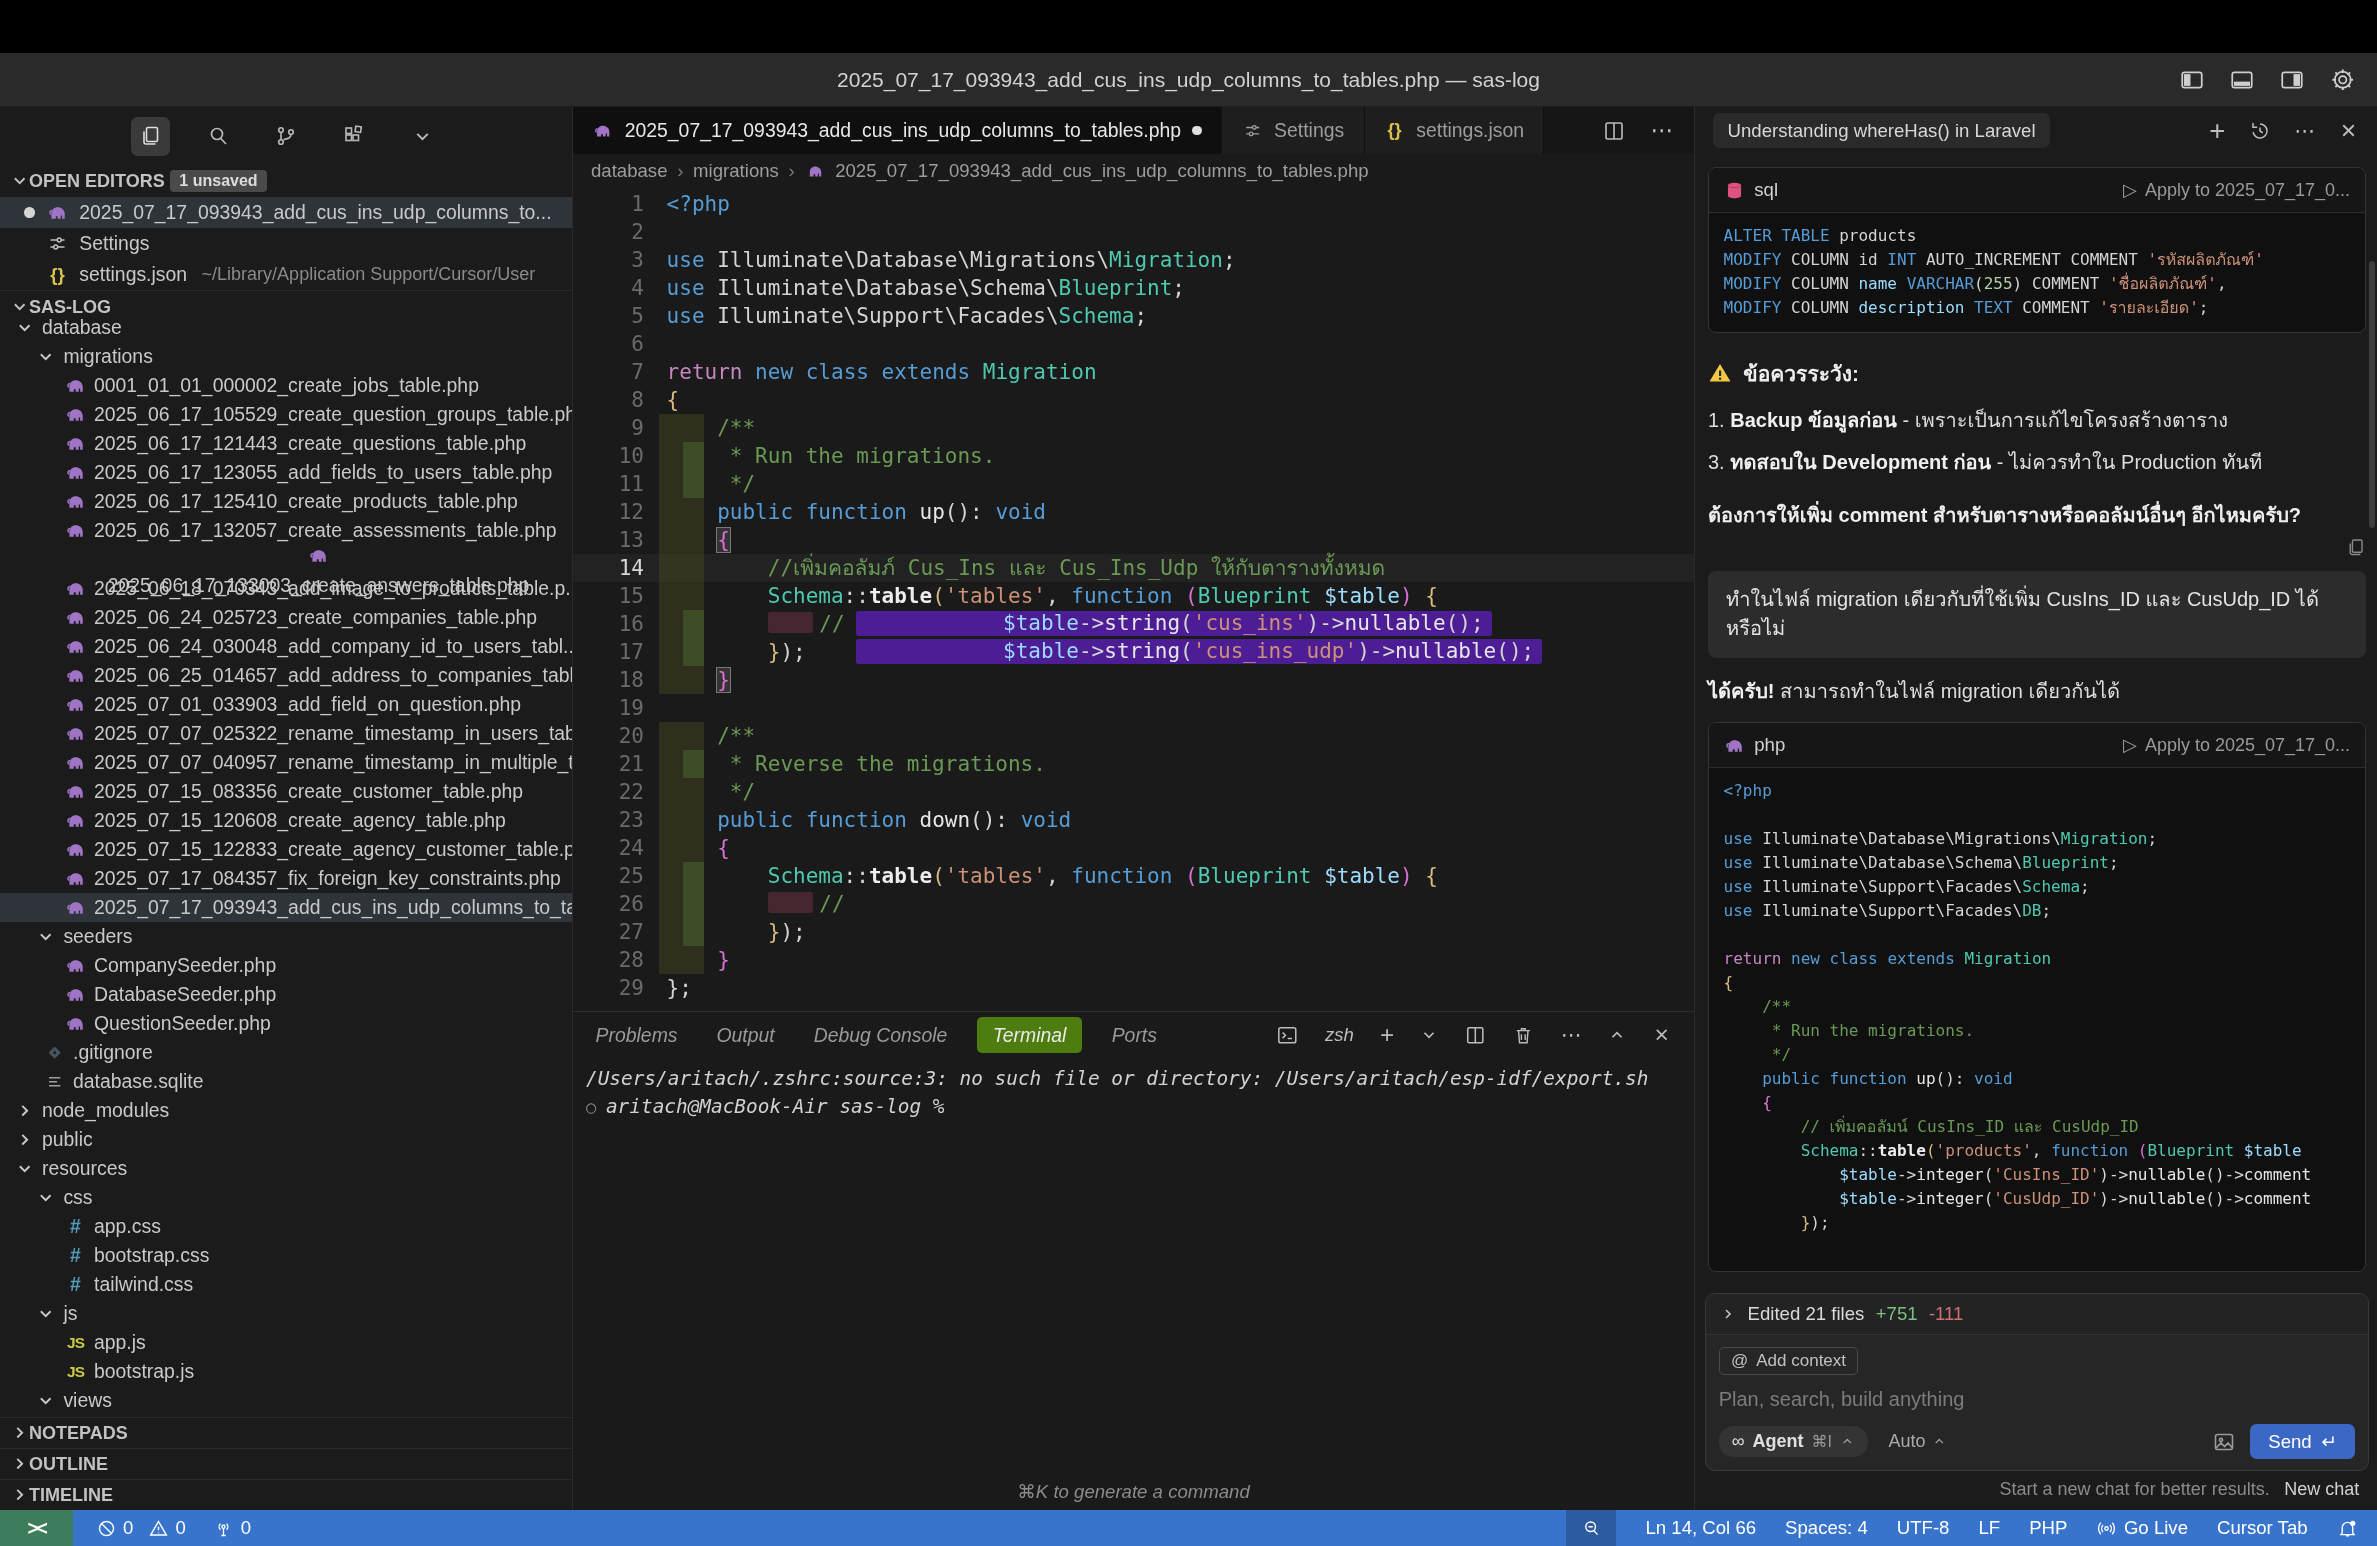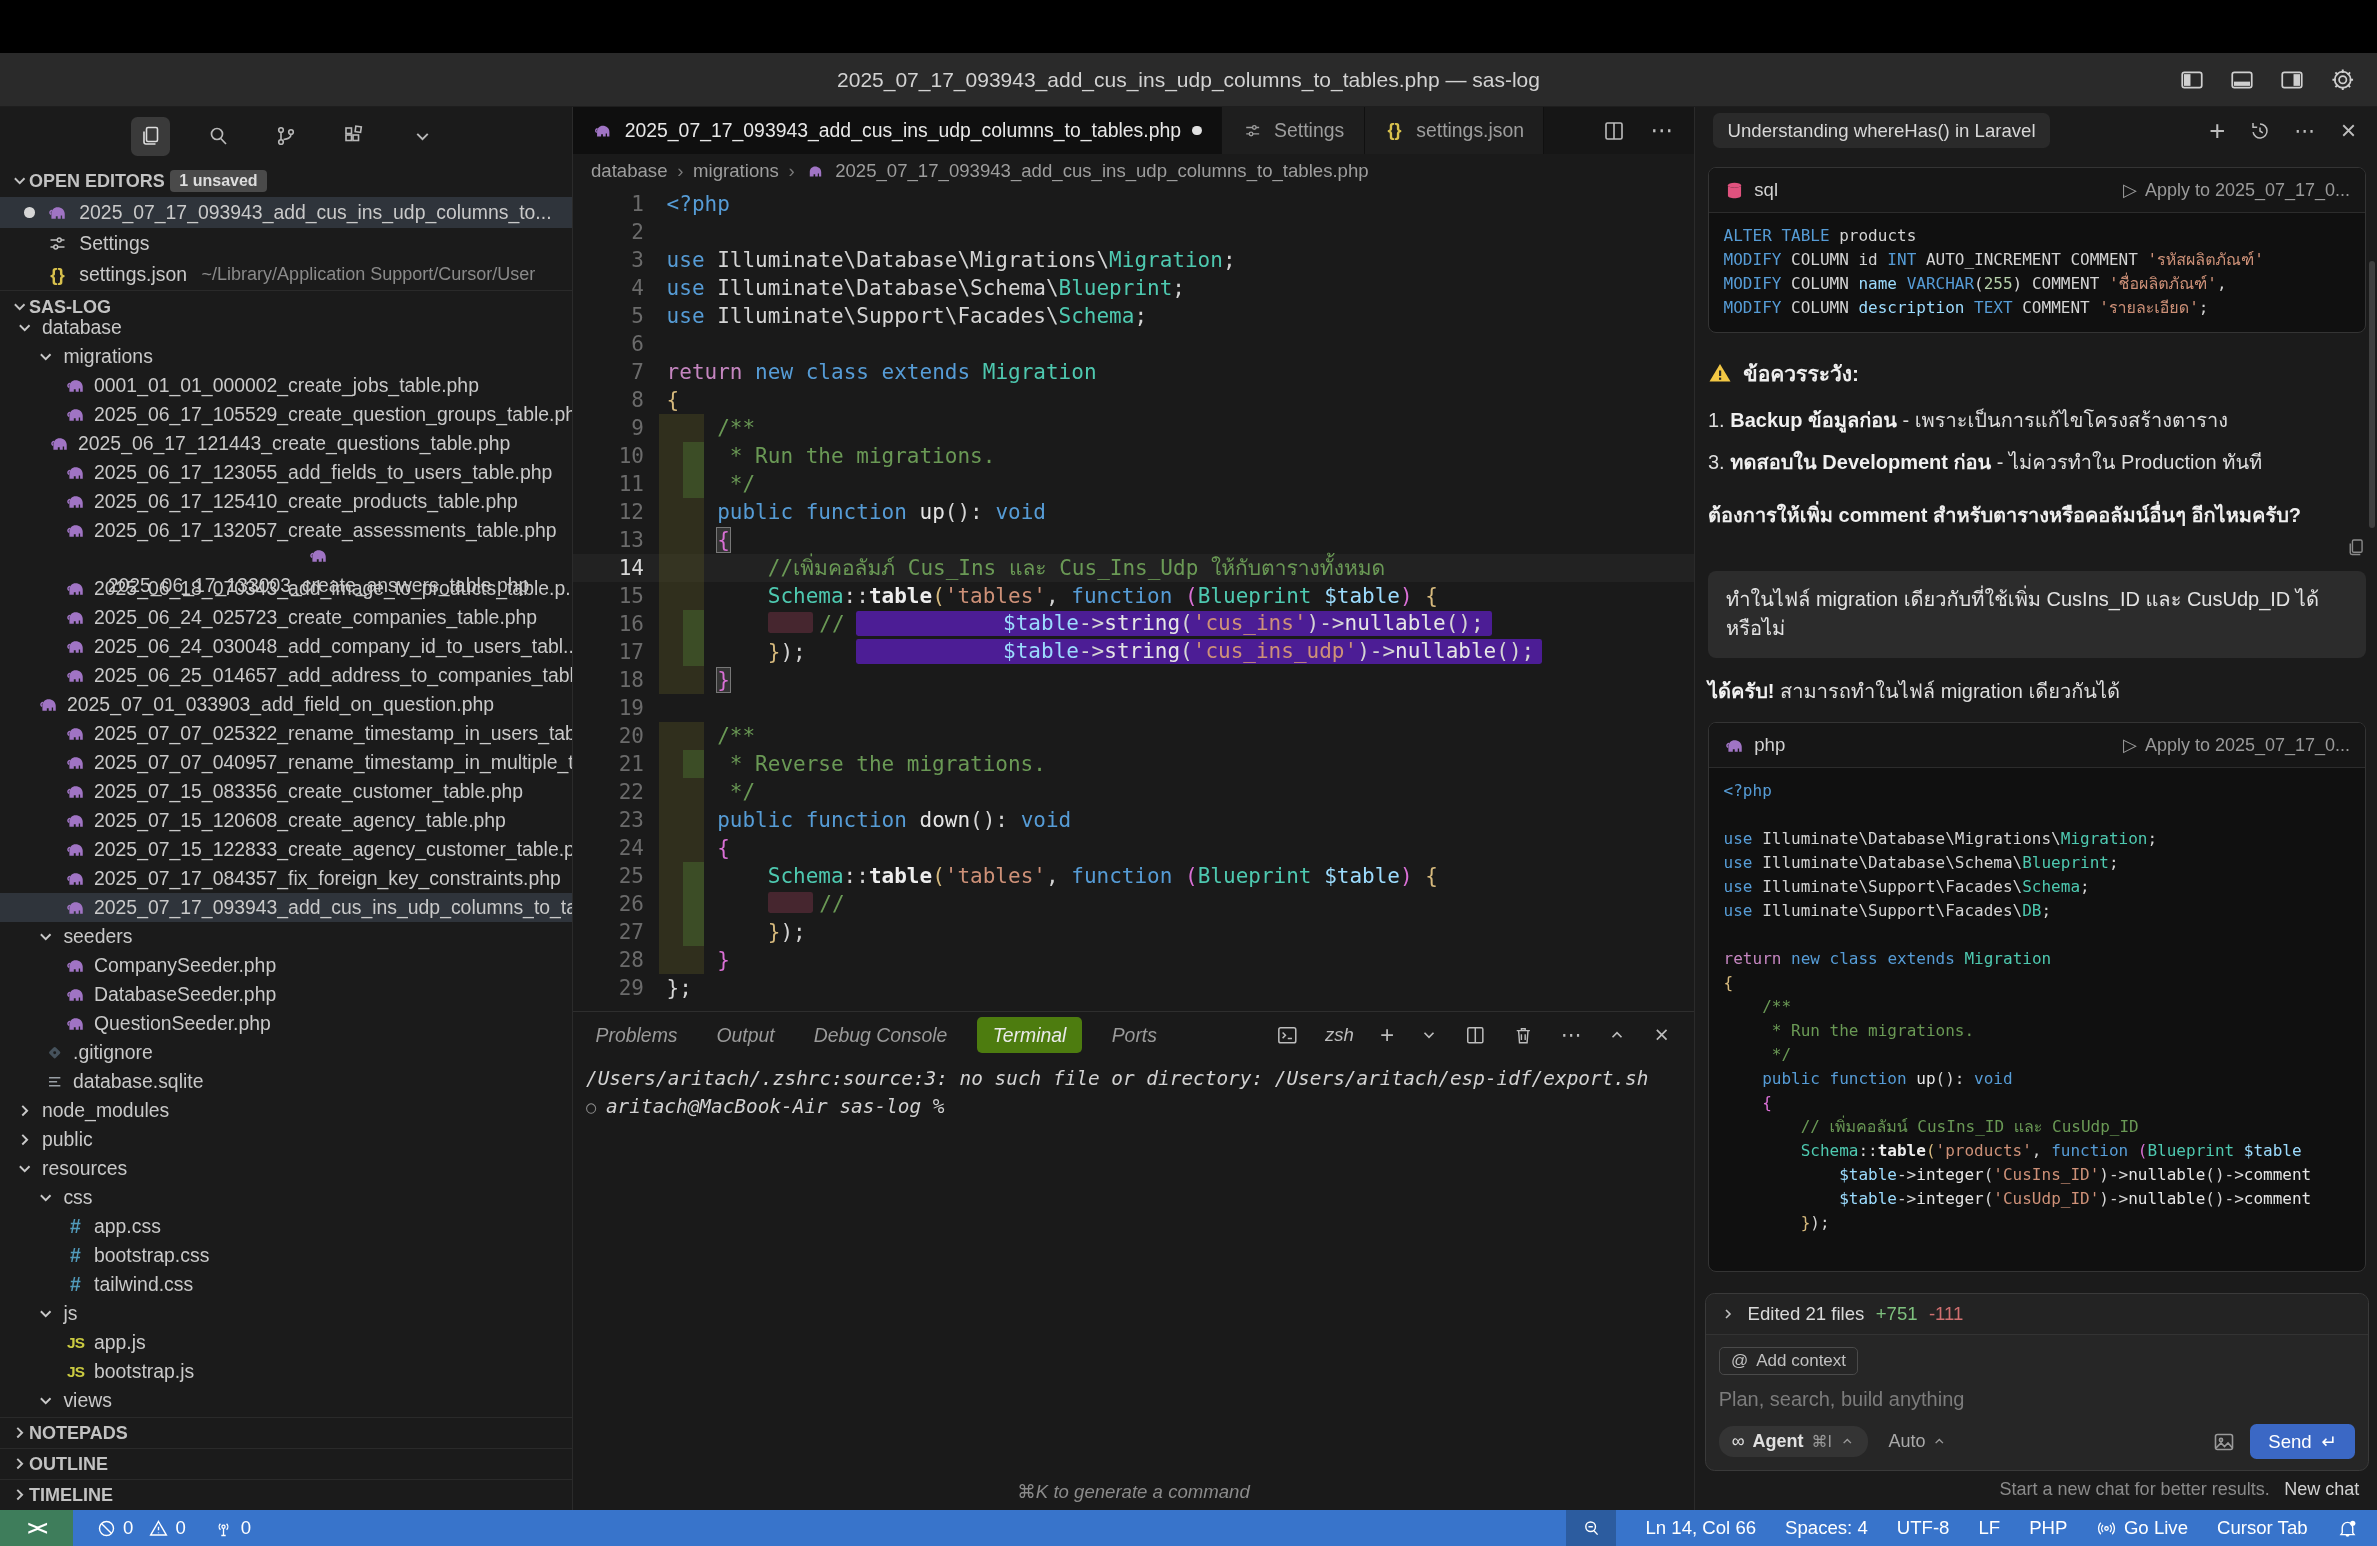--- a/index.html
+++ b/index.html
@@ -253,21 +253,21 @@
           </div>
           <div class="tree-row" style="padding-left: 65px;">
             <span class="fi">
               <svg width="21" height="21" viewBox="0 0 20 20">
                 <path fill="#a074c4" d="M4.2 16v-5.2C4.2 7.6 6.8 5 10 5c3.8 0 6.9 2.5 6.9 6.3V16h-2.5v-3.1h-1.3V16h-2.9v-2.4H8.4V16H4.2z"></path>
                 <path fill="#a074c4" d="M4.7 7.3C3.2 7.4 2.1 8.6 2.1 10c0 1 .6 1.9 1.5 2.3l.7-1.2c-.5-.2-.8-.6-.8-1.1 0-.7.6-1.3 1.3-1.3l-.1-1.4z"></path>
               </svg>
             </span>
             <span>2025_06_17_105529_create_question_groups_table.php</span>
           </div>
-          <div class="tree-row" style="padding-left: 49px; text-align: right;">
+          <div class="tree-row" style="padding-left: 65px; text-align: right;">
             <span class="fi">
               <svg width="21" height="21" viewBox="0 0 20 20">
                 <path fill="#a074c4" d="M4.2 16v-5.2C4.2 7.6 6.8 5 10 5c3.8 0 6.9 2.5 6.9 6.3V16h-2.5v-3.1h-1.3V16h-2.9v-2.4H8.4V16H4.2z"></path>
                 <path fill="#a074c4" d="M4.7 7.3C3.2 7.4 2.1 8.6 2.1 10c0 1 .6 1.9 1.5 2.3l.7-1.2c-.5-.2-.8-.6-.8-1.1 0-.7.6-1.3 1.3-1.3l-.1-1.4z"></path>
               </svg>
             </span>
             <span>2025_06_17_121443_create_questions_table.php</span>
           </div>
           <div class="tree-row" style="padding-left: 65px;">
             <span class="fi">
@@ -334,21 +334,21 @@
           </div>
           <div class="tree-row" style="padding-left: 65px;">
             <span class="fi">
               <svg width="21" height="21" viewBox="0 0 20 20">
                 <path fill="#a074c4" d="M4.2 16v-5.2C4.2 7.6 6.8 5 10 5c3.8 0 6.9 2.5 6.9 6.3V16h-2.5v-3.1h-1.3V16h-2.9v-2.4H8.4V16H4.2z"></path>
                 <path fill="#a074c4" d="M4.7 7.3C3.2 7.4 2.1 8.6 2.1 10c0 1 .6 1.9 1.5 2.3l.7-1.2c-.5-.2-.8-.6-.8-1.1 0-.7.6-1.3 1.3-1.3l-.1-1.4z"></path>
               </svg>
             </span>
             <span>2025_06_25_014657_add_address_to_companies_tabl...</span>
           </div>
-          <div class="tree-row" style="padding-left: 38px;">
+          <div class="tree-row" style="padding-left: 65px;">
             <span class="fi">
               <svg width="21" height="21" viewBox="0 0 20 20">
                 <path fill="#a074c4" d="M4.2 16v-5.2C4.2 7.6 6.8 5 10 5c3.8 0 6.9 2.5 6.9 6.3V16h-2.5v-3.1h-1.3V16h-2.9v-2.4H8.4V16H4.2z"></path>
                 <path fill="#a074c4" d="M4.7 7.3C3.2 7.4 2.1 8.6 2.1 10c0 1 .6 1.9 1.5 2.3l.7-1.2c-.5-.2-.8-.6-.8-1.1 0-.7.6-1.3 1.3-1.3l-.1-1.4z"></path>
               </svg>
             </span>
             <span>2025_07_01_033903_add_field_on_question.php</span>
           </div>
           <div class="tree-row" style="padding-left: 65px;">
             <span class="fi">

